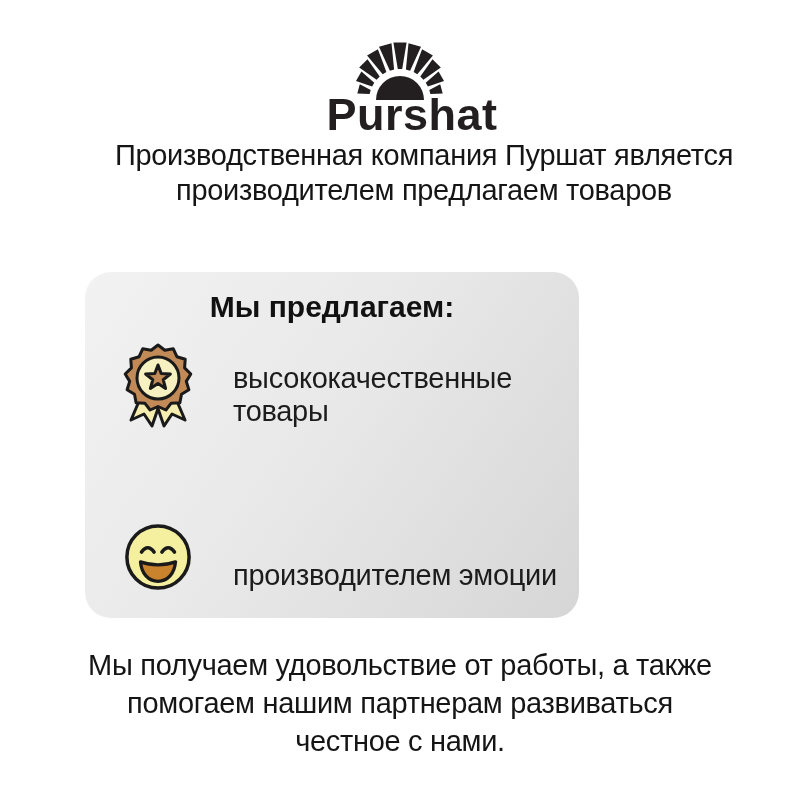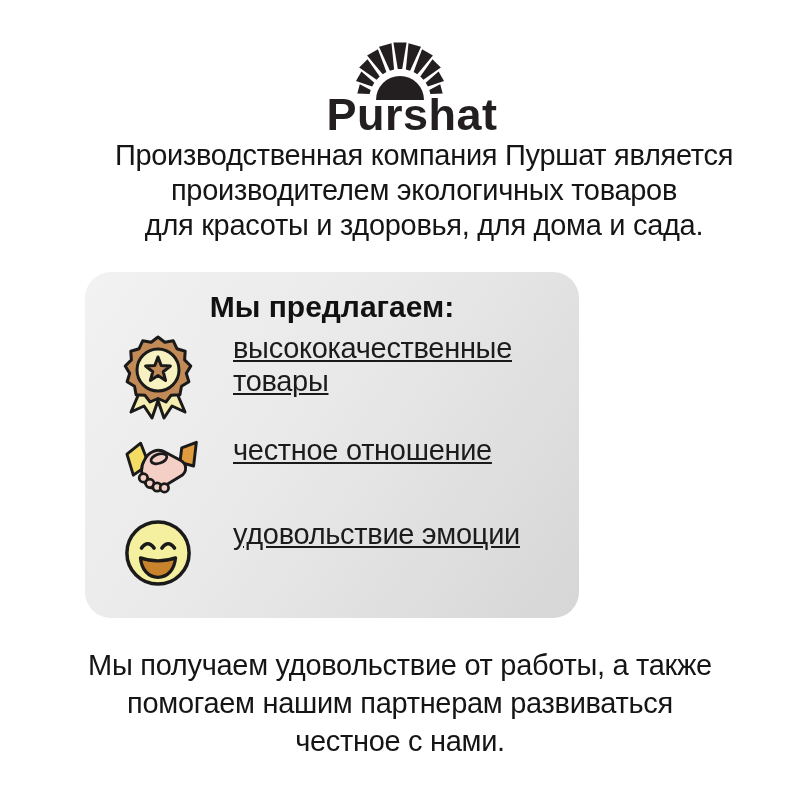--- a/index.html
+++ b/index.html
@@ -20,21 +20,21 @@
   .offer-card{
     position:absolute;left:85px;top:272px;width:494px;height:346px;
     border-radius:26px;
     background:linear-gradient(125deg,#f2f2f2 0%,#e9e9e9 45%,#d6d6d6 100%);
   }
   .offer-heading{
     position:absolute;top:18px;left:0;width:100%;text-align:center;
     font-size:30px;font-weight:bold;color:#111;
   }
   .offer-row{
-    position:absolute;left:31px;right:16px;display:flex;align-items:flex-start;text-decoration:underline;
+    position:absolute;left:31px;right:16px;display:flex;align-items:flex-end;
   }
   .offer-row .icon-box{
     width:84px;flex:0 0 84px;display:flex;justify-content:center;align-items:center;
     margin-right:33px;
   }
   .offer-row .offer-label{
     font-size:29px;color:#1c1c1c;letter-spacing:-0.3px;
   }
   .row-1{top:60px;height:96px;}
   .row-2{top:162px;height:80px;}
@@ -62,68 +62,52 @@
         <polygon points="49.3,60.7 36.4,49.4 31.0,58.9 47.1,64.4" fill="#231f20"></polygon>
         <polygon points="45.7,67.9 34.8,62.2 32.3,71.6 44.6,72.1" fill="#231f20"></polygon>
       </g>
     <path d="M 51 78 A 24 24 0 0 1 99 78 Z" fill="#231f20"></path>
   </svg>
   <div class="brand">Purshat</div>
 </div>
 
 <div class="intro">
   <div>Производственная компания Пуршат является</div>
-  <div>производителем экологичных товаров</div>
-  <div>для красоты и здоровья, для дома и сада.</div>
+  <div>производителем предлагаем товаров</div>
 </div>
 
 <div class="offer-card">
   <div class="offer-heading">Мы предлагаем:</div>
 
   <div class="offer-row row-1">
     <div class="icon-box">
       <svg viewBox="0 0 84 88" width="84" height="88" aria-hidden="true">
         <polygon points="27,52 45,60 36,86 28,74 15,80" stroke="#1a1a1a" stroke-width="3" stroke-linejoin="round" fill="#f6eeb0"></polygon>
         <polygon points="57,52 39,60 48,86 56,74 69,80" stroke="#1a1a1a" stroke-width="3" stroke-linejoin="round" fill="#f6eeb0"></polygon>
         <g id="rosette">
             <polygon points="42.0,5.0 48.8,10.3 57.3,8.8 60.9,16.7 69.2,19.3 68.6,27.9 74.8,34.0 70.3,41.4 72.9,49.7 65.5,54.2 63.9,62.7 55.2,63.2 49.9,70.0 42.0,66.5 34.1,70.0 28.8,63.2 20.1,62.7 18.5,54.2 11.1,49.7 13.7,41.4 9.2,34.0 15.4,27.9 14.8,19.3 23.1,16.7 26.7,8.8 35.2,10.3" fill="#c18a56" stroke="#1a1a1a" stroke-width="3" stroke-linejoin="round"></polygon>
           </g>
         <circle cx="42" cy="38" r="21" stroke="#1a1a1a" stroke-width="3" fill="#f7f0c0"></circle>
         <polygon points="42,25 45.2,33.6 54.4,34 47.2,39.7 49.6,48.5 42,43.5 34.4,48.5 36.8,39.7 29.6,34 38.8,33.6" stroke="#1a1a1a" stroke-width="3" stroke-linejoin="round" fill="#c18a56"></polygon>
       </svg>
     </div>
     <div class="offer-label">высококачественные товары</div>
   </div>
 
-  <div class="offer-row row-2">
-    <div class="icon-box">
-      <svg viewBox="0 0 92 78" width="88" height="75" aria-hidden="true">
-        <polygon points="12,20 27,8 36,31 19,43" stroke="#1a1a1a" stroke-width="3.2" stroke-linejoin="round" fill="#f3dc66"></polygon>
-        <polygon points="72,13 88,7 85,33 70,29" stroke="#1a1a1a" stroke-width="3.2" stroke-linejoin="round" fill="#df9b3d"></polygon>
-        <path d="M 31 27 C 35 17 46 13 54 18 L 71 27 C 78 31 78 40 71 44 L 53 55 C 45 60 35 58 31 50 C 27 43 27 33 31 27 Z" stroke="#1a1a1a" stroke-width="3.2" stroke-linejoin="round" fill="#f4cfc6"></path>
-        <ellipse cx="47" cy="25" rx="9" ry="5" transform="rotate(-18 47 25)" stroke="#1a1a1a" stroke-width="3" fill="#f4cfc6"></ellipse>
-        <circle cx="30" cy="46" r="4.6" stroke="#1a1a1a" stroke-width="3" fill="#f4cfc6"></circle>
-        <circle cx="37" cy="52" r="4.6" stroke="#1a1a1a" stroke-width="3" fill="#f4cfc6"></circle>
-        <circle cx="45" cy="56" r="4.6" stroke="#1a1a1a" stroke-width="3" fill="#f4cfc6"></circle>
-        <circle cx="53" cy="57" r="4.6" stroke="#1a1a1a" stroke-width="3" fill="#f4cfc6"></circle>
-      </svg>
-    </div>
-    <div class="offer-label">честное отношение</div>
-  </div>
 
   <div class="offer-row row-3">
     <div class="icon-box">
       <svg viewBox="0 0 72 72" width="70" height="70" aria-hidden="true">
         <circle cx="36" cy="36" r="32" stroke="#1a1a1a" stroke-width="3.6" fill="#f5f0a0"></circle>
         <path d="M 19 31 Q 25.5 22 32 31" fill="none" stroke="#1a1a1a" stroke-width="3.6" stroke-linecap="round"></path>
         <path d="M 40 31 Q 46.5 22 53 31" fill="none" stroke="#1a1a1a" stroke-width="3.6" stroke-linecap="round"></path>
         <path d="M 18 41 C 29 45 43 45 54 41 C 53 53 46 61 36 61 C 26 61 19 53 18 41 Z" stroke="#1a1a1a" stroke-width="3.4" stroke-linejoin="round" fill="#c9832c"></path>
       </svg>
     </div>
-    <div class="offer-label">удовольствие эмоции</div>
+    <div class="offer-label">производителем эмоции</div>
   </div>
 </div>
 
 <div class="outro">
   <div>Мы получаем удовольствие от работы, а также</div>
   <div>помогаем нашим партнерам развиваться</div>
   <div>честное с нами.</div>
 </div>
 
 </body></html>

